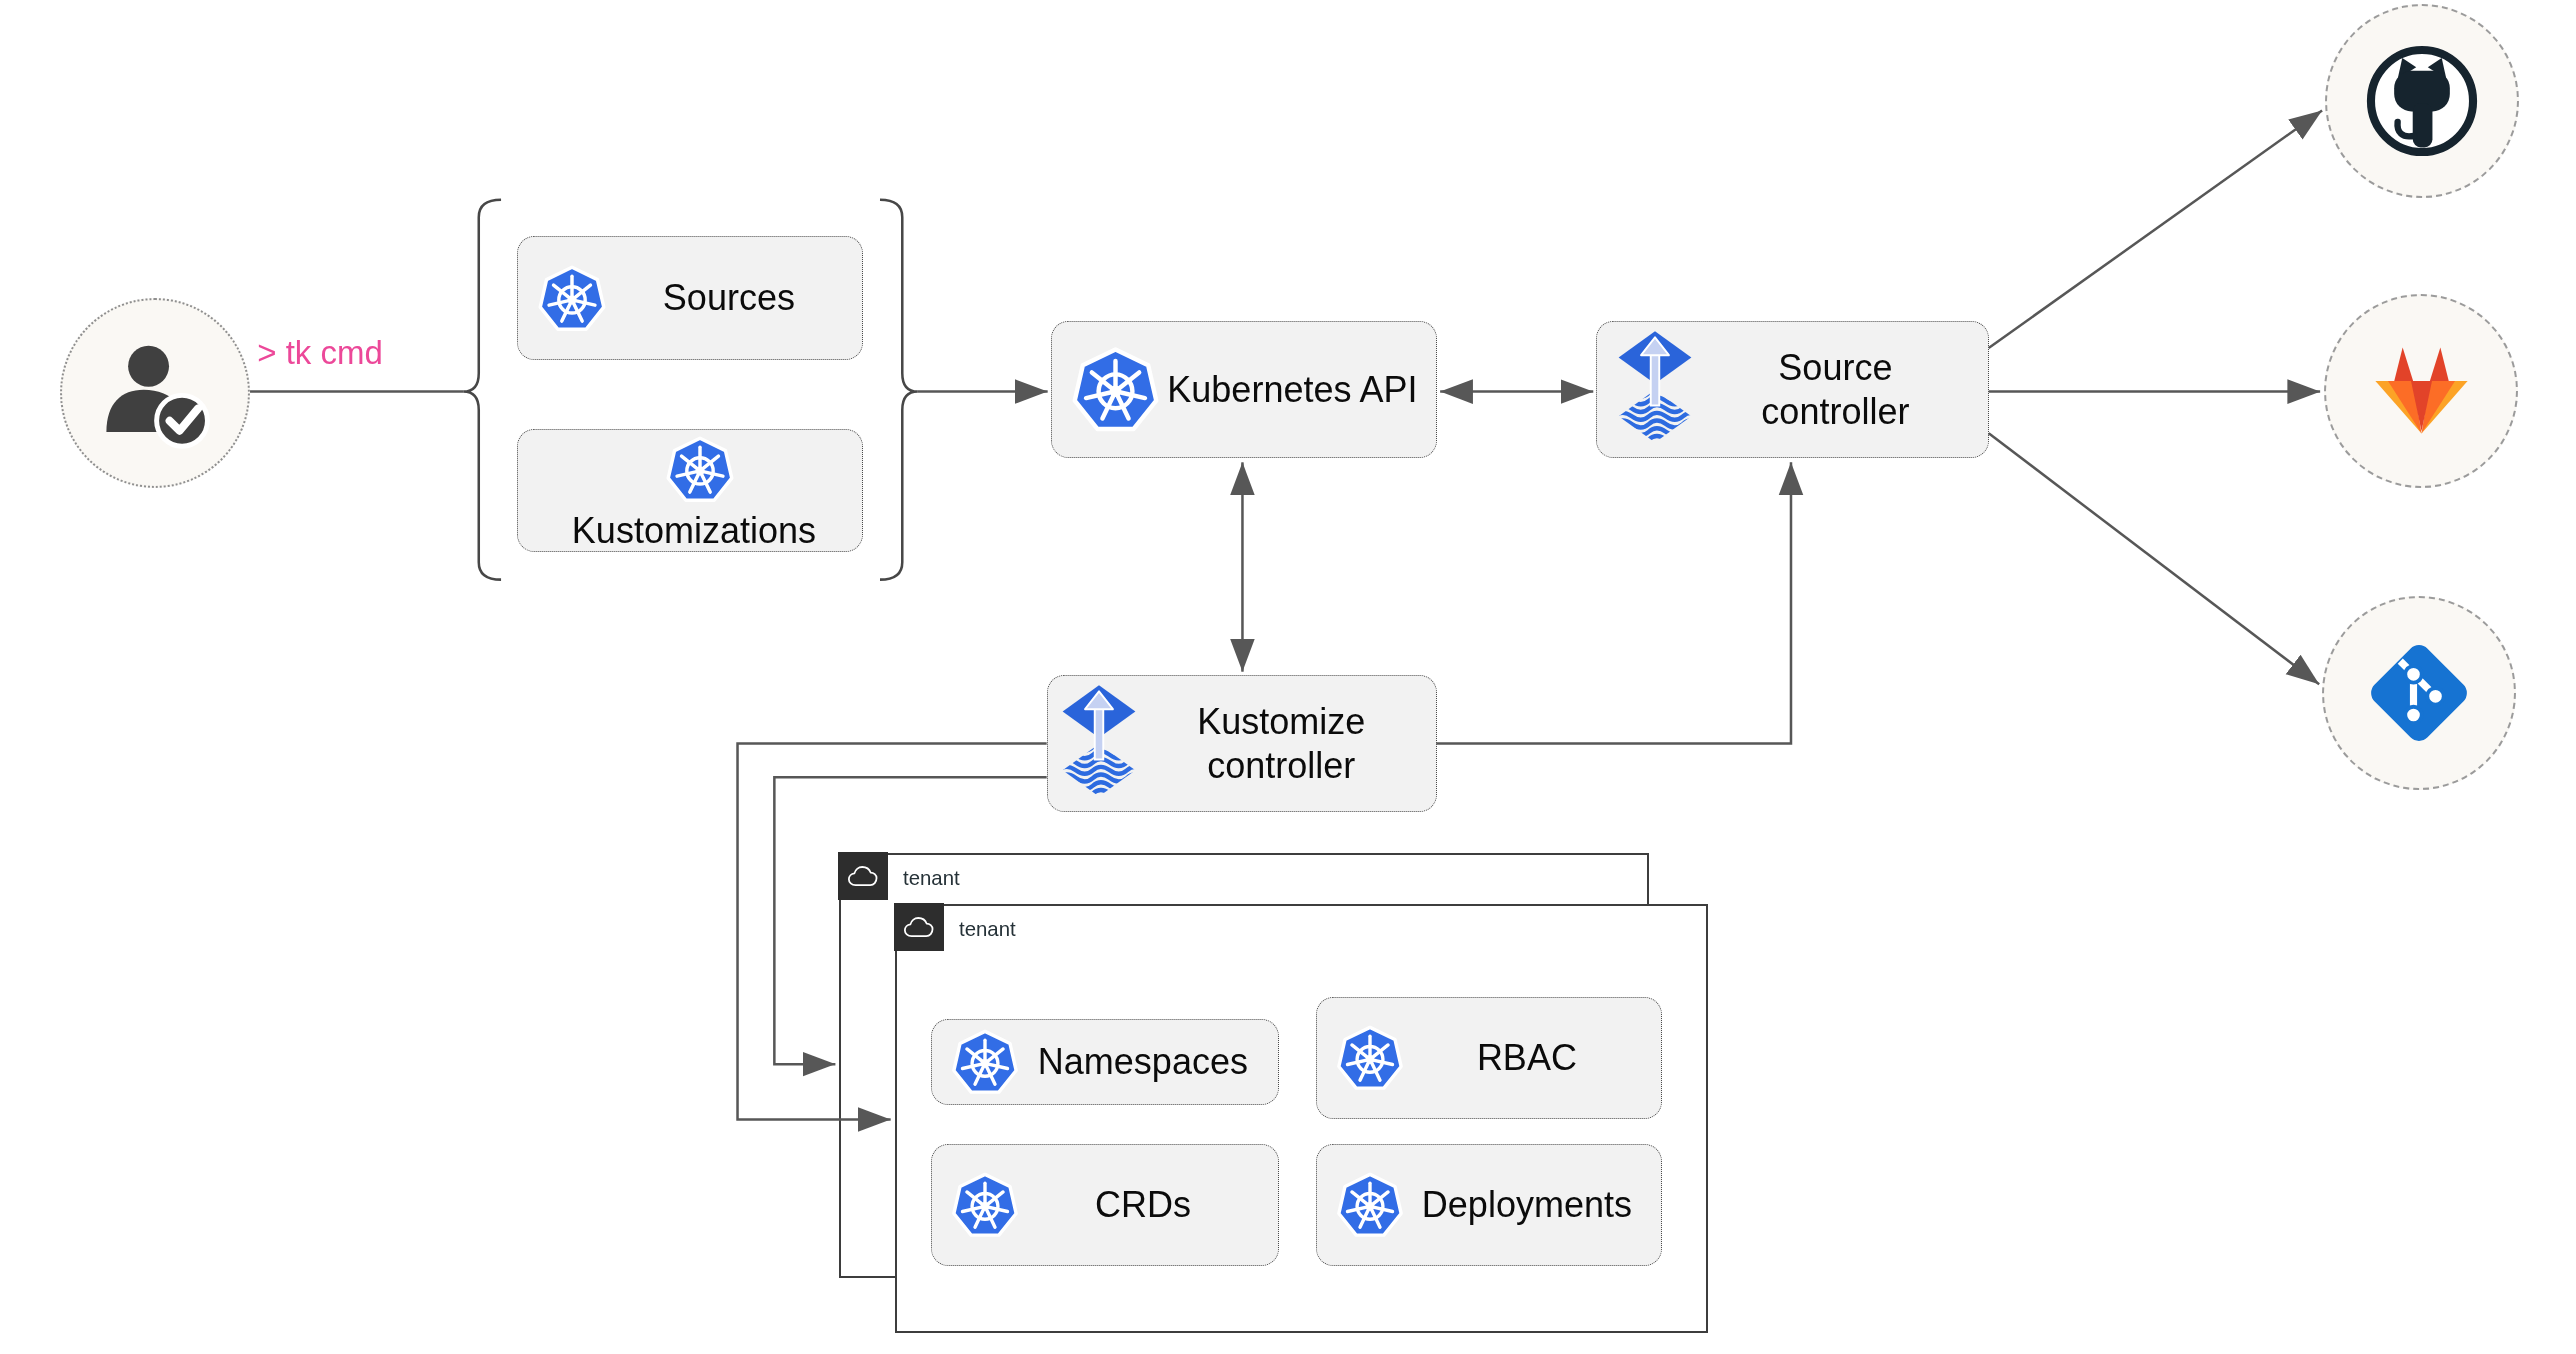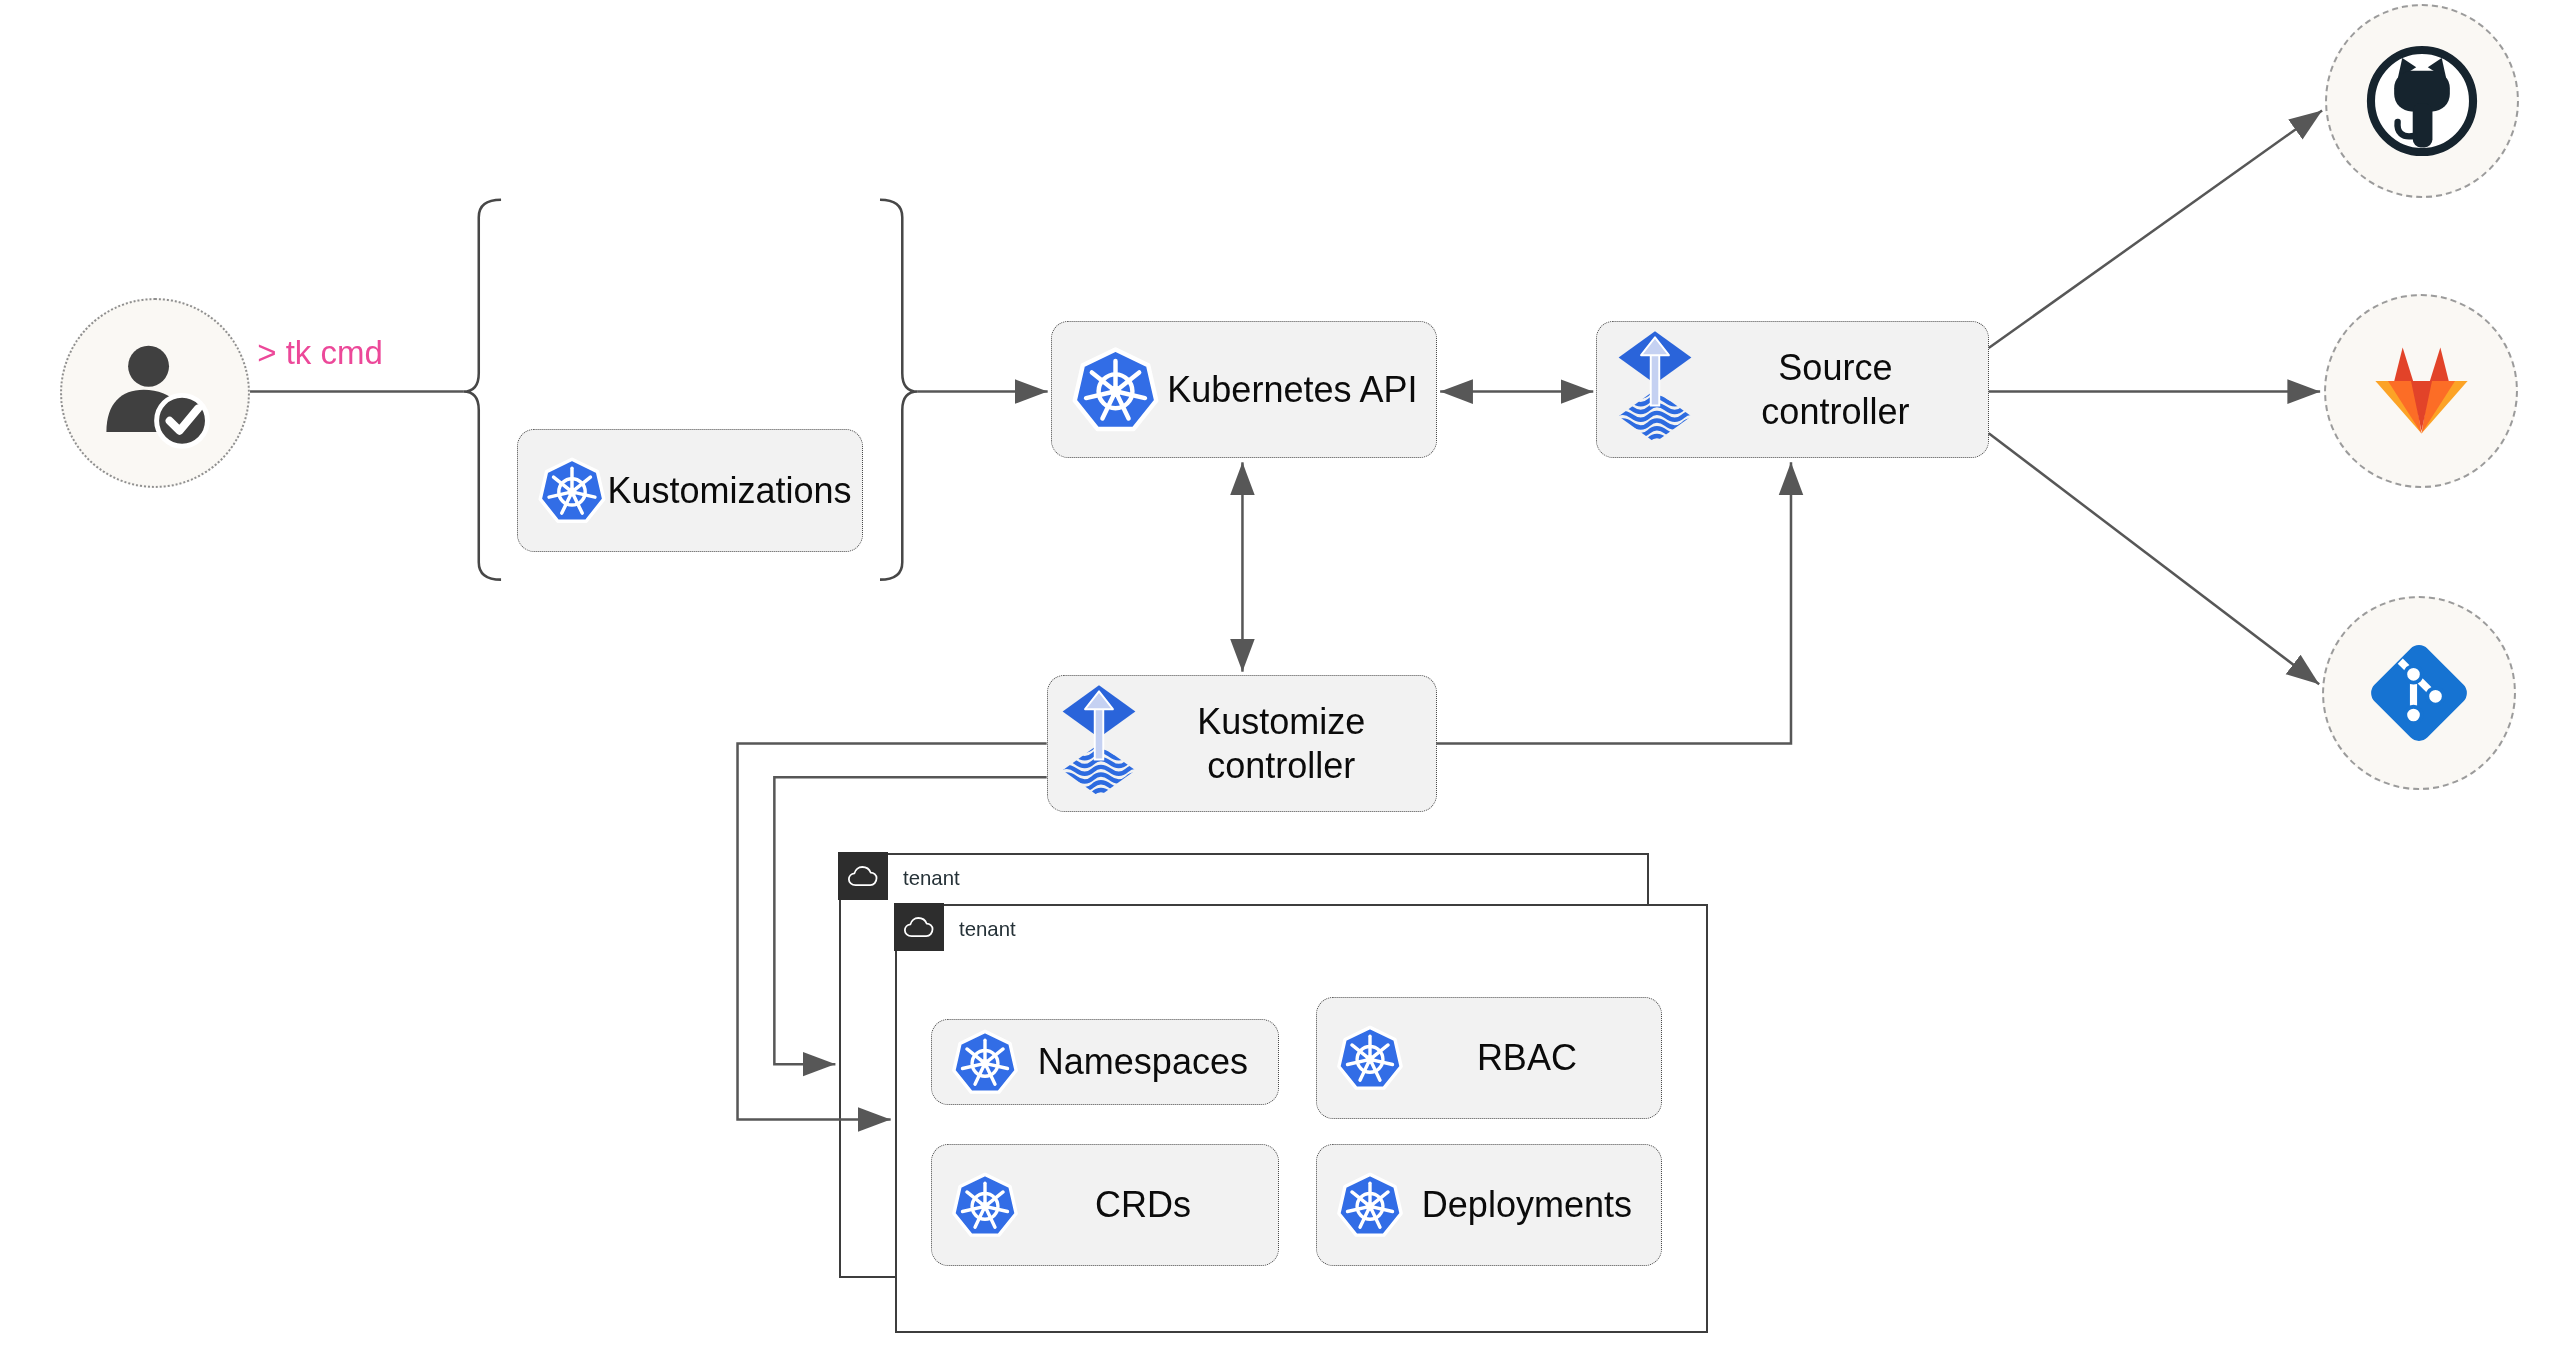--- a/index.html
+++ b/index.html
@@ -166,22 +166,28 @@
 <div id="canvas">
 
   <div class="dcircle dotted" style="left:60px;top:298px;width:190px;height:190px;">
     <svg width="124" height="124" style="margin:5.8px 0 0 1.9px" viewBox="0 0 128 128">
         <use href="#sym-person"></use>
       </svg>
   </div>
 
   <div class="freetext" style="left:228px;top:334px;width:184px;">&gt; tk cmd</div>
 
-
-  <div class="node" style="left:517px;top:429px;width:346px;height:123px;">
+  <div class="node" style="left:517px;top:236px;width:346px;height:124px;">
+    <svg class="nicon" width="70" height="79" viewBox="0 0 72 82">
+        <use href="#sym-k8s"></use>
+      </svg>
+    <div class="nlabel">Sources</div>
+  </div>
+
+  <div class="node" style="left:517px;top:429px;width:346px;height:123px;flex-direction:column;">
     <svg class="nicon" width="70" height="79" viewBox="0 0 72 82">
         <use href="#sym-k8s"></use>
       </svg>
     <div class="nlabel">Kustomizations</div>
   </div>
 
   <div class="node" style="left:1051px;top:321px;width:386px;height:137px;">
     <svg class="nicon" width="89" height="93" viewBox="0 0 92 96">
         <use href="#sym-k8s"></use>
       </svg>

